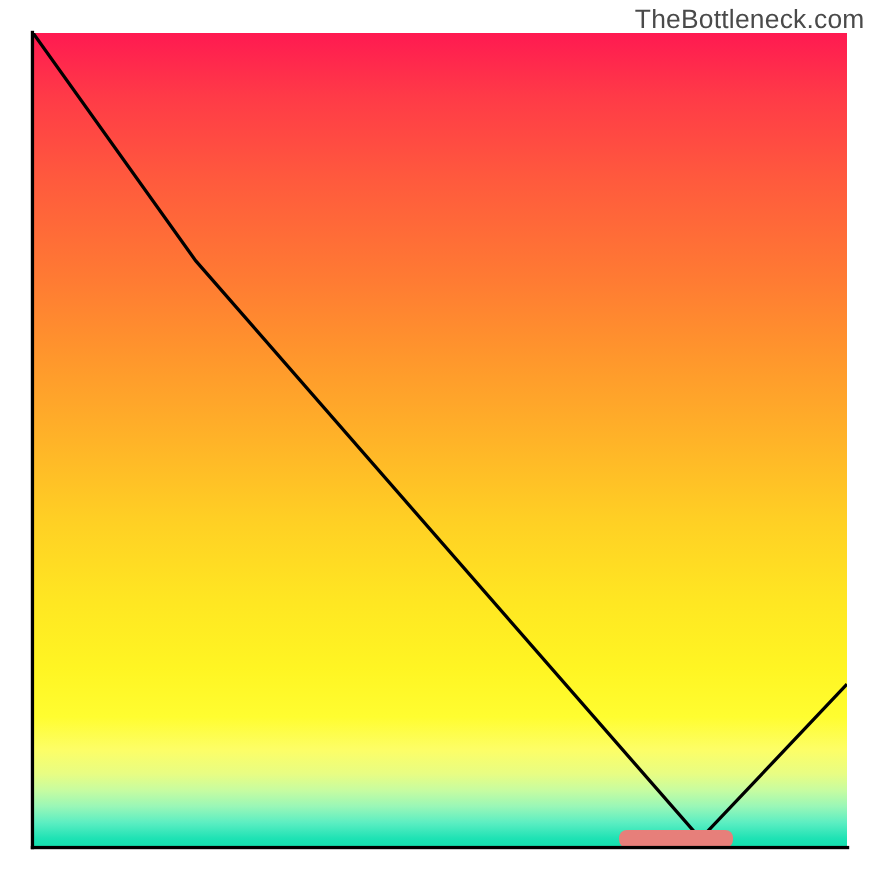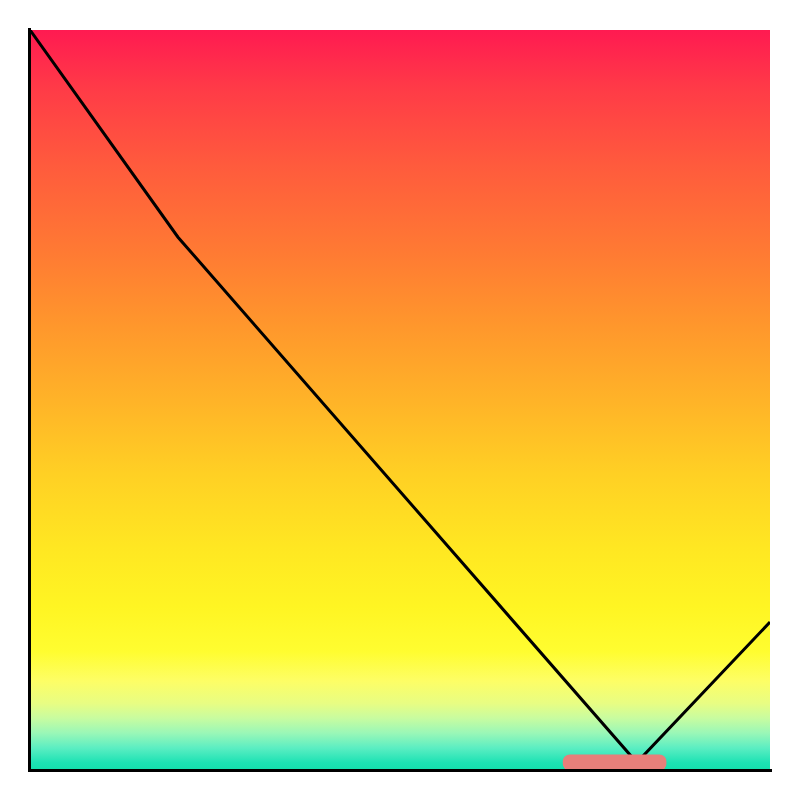--- a/index.html
+++ b/index.html
@@ -80,20 +80,21 @@
     width: 740px;
     height: 740px;
     z-index: 3;
   }
 </style>
 </head>
 <body>
 
 <div class="container">
 
+  <div class="watermark">TheBottleneck.com</div>
 
   <div class="plot-area"></div>
 
   <svg class="curve" viewBox="0 0 740 740" preserveAspectRatio="none">
     <path d="M 0 0 L 148 207.20000000000005 Q 400.34000000000003 496.1700000000001 606.8 732.6 L 740 592" fill="none" stroke="#000000" stroke-width="3" id="curve-path"></path>
   </svg>
 
   <svg class="marker" viewBox="0 0 740 740" preserveAspectRatio="none">
     <rect id="marker-rect" rx="7" ry="7" fill="#e77f7a" x="532.8" y="724.46" width="103.60000000000002" height="16.28"></rect>
   </svg>

